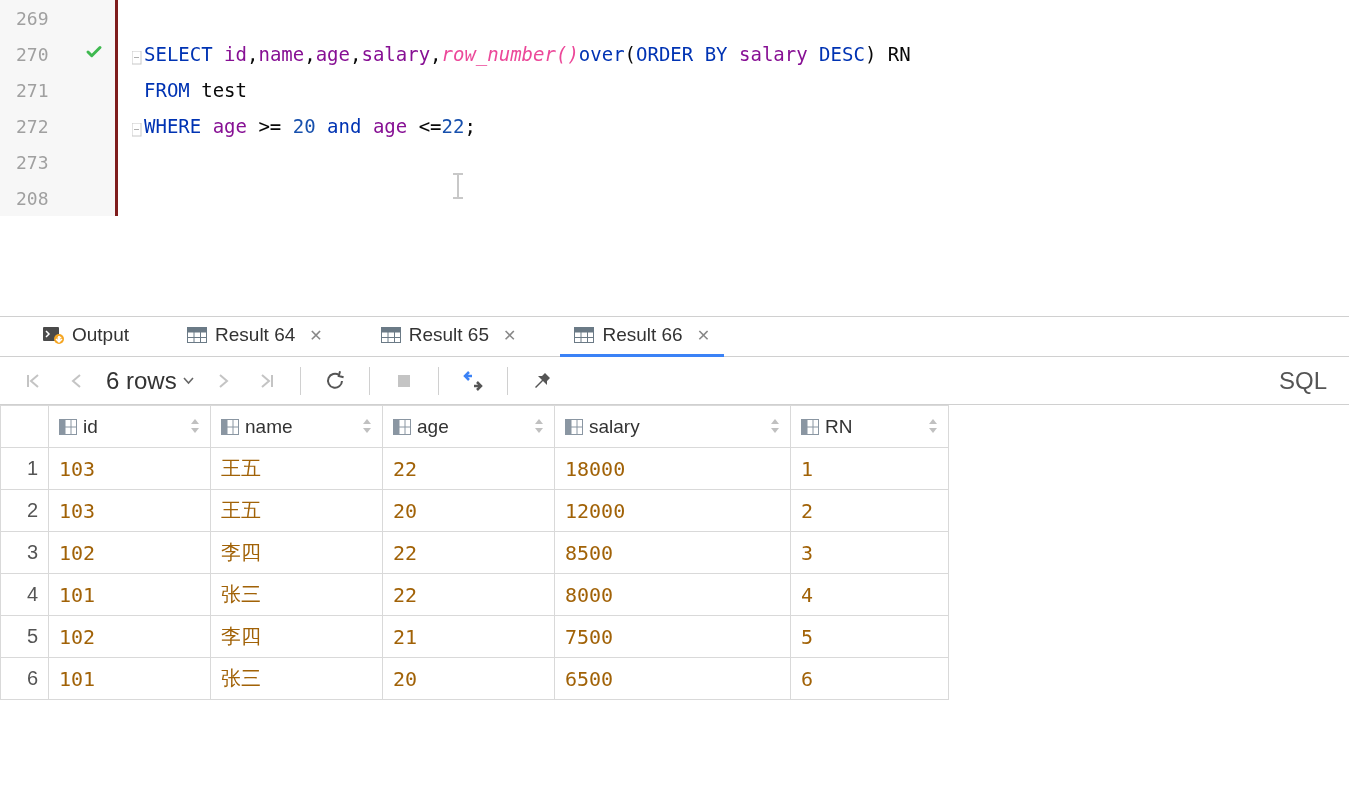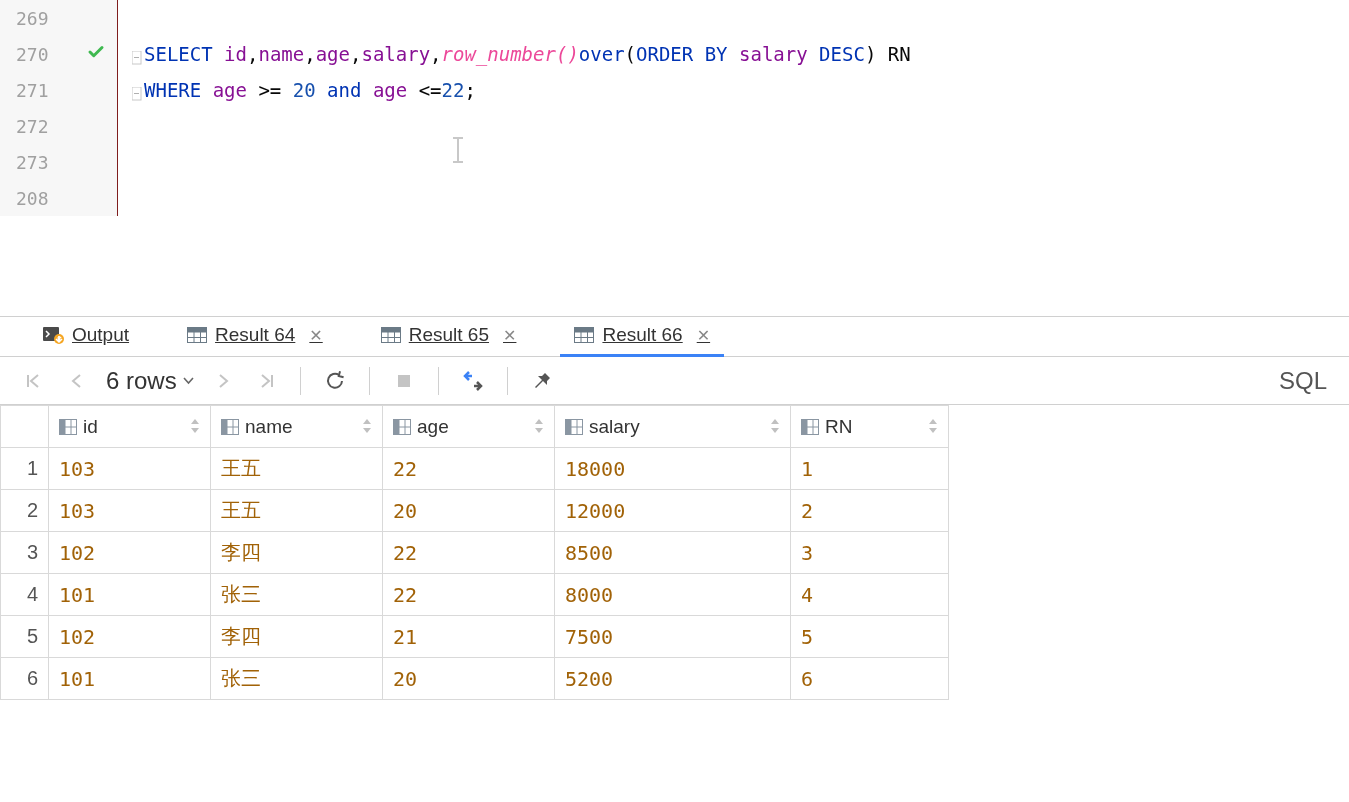--- a/index.html
+++ b/index.html
@@ -10,21 +10,21 @@
   color: #000000;
   overflow: hidden;
 }
 .editor-area {
   display: flex;
   background: #ffffff;
 }
 .gutter {
   width: 118px;
   background: #f7f7f7;
-  border-right: 1px solid #7f1d1d;
+  border-right: 3px solid #7f1d1d;
 }
 .gutter-row {
   height: 36px;
   display: flex;
   align-items: center;
   justify-content: flex-start;
   padding-left: 16px;
   color: #a0a0a0;
   font-size: 18px;
   position: relative;
@@ -98,21 +98,20 @@
 }
 .tab {
   display: flex;
   align-items: center;
   gap: 8px;
   padding: 0 14px;
   height: 40px;
   cursor: pointer;
   border-bottom: 3px solid transparent;
   color: #333;
-  text-decoration: underline;
 }
 .tab.active {
   border-bottom: 3px solid #3b82f6;
 }
 .tab .icon { display: inline-flex; }
 .tab .close { color: #888; margin-left: 6px; font-size: 16px; }
 
 .output-icon {
   display: inline-flex;
   width: 22px;
@@ -241,20 +240,21 @@
     <div class="gutter-row">
         <span>208</span>
       </div>
   </div>
   <div class="code-area">
     <div class="code-line"></div>
     <div class="code-line"><span class="fold-marker"><svg width="10" height="14" viewBox="0 0 10 14">
             <rect x="0" y="0" width="9" height="13" fill="none" stroke="#c8c8c8"></rect>
             <line x1="2" y1="6.5" x2="7" y2="6.5" stroke="#b0b0b0"></line>
           </svg></span><span class="kw">SELECT</span><span> </span><span class="col">id</span><span class="plain">,</span><span class="col">name</span><span class="plain">,</span><span class="col">age</span><span class="plain">,</span><span class="col">salary</span><span class="plain">,</span><span class="fn">row_number</span><span class="fn">(</span><span class="fn">)</span><span class="kw">over</span><span class="paren">(</span><span class="kw">ORDER BY</span><span> </span><span class="col">salary</span><span> </span><span class="kw">DESC</span><span class="paren">)</span><span class="plain"> RN</span></div>
+    <div class="code-line"><span class="fold-marker"></span><span class="kw">FROM</span><span> </span><span class="plain">test</span></div>
     <div class="code-line"><span class="fold-marker"><svg width="10" height="14" viewBox="0 0 10 14">
             <rect x="0" y="0" width="9" height="13" fill="none" stroke="#c8c8c8"></rect>
             <line x1="2" y1="6.5" x2="7" y2="6.5" stroke="#b0b0b0"></line>
           </svg></span><span class="kw">WHERE</span><span> </span><span class="col">age</span><span class="plain"> &gt;= </span><span class="num">20</span><span> </span><span class="kw">and</span><span> </span><span class="col">age</span><span class="plain"> &lt;=</span><span class="num">22</span><span class="plain">;</span></div>
     <div class="code-line"><span class="cursor" style="margin-left:250px;">
       <svg width="14" height="28" viewBox="0 0 14 28">
             <line x1="7" y1="2" x2="7" y2="26" stroke="#c8c8c8" stroke-width="2"></line>
             <line x1="2" y1="2" x2="12" y2="2" stroke="#c8c8c8" stroke-width="2"></line>
             <line x1="2" y1="26" x2="12" y2="26" stroke="#c8c8c8" stroke-width="2"></line>
           </svg>
@@ -518,17 +518,17 @@
         <td>李四</td>
         <td>21</td>
         <td class="right">7500</td>
         <td class="right">5</td>
       </tr>
       <tr>
         <td class="rownum">6</td>
         <td>101</td>
         <td>张三</td>
         <td>20</td>
-        <td class="right">5200</td>
+        <td class="right">6500</td>
         <td class="right">6</td>
       </tr>
     </tbody>
 </table>
 
 </body></html>

